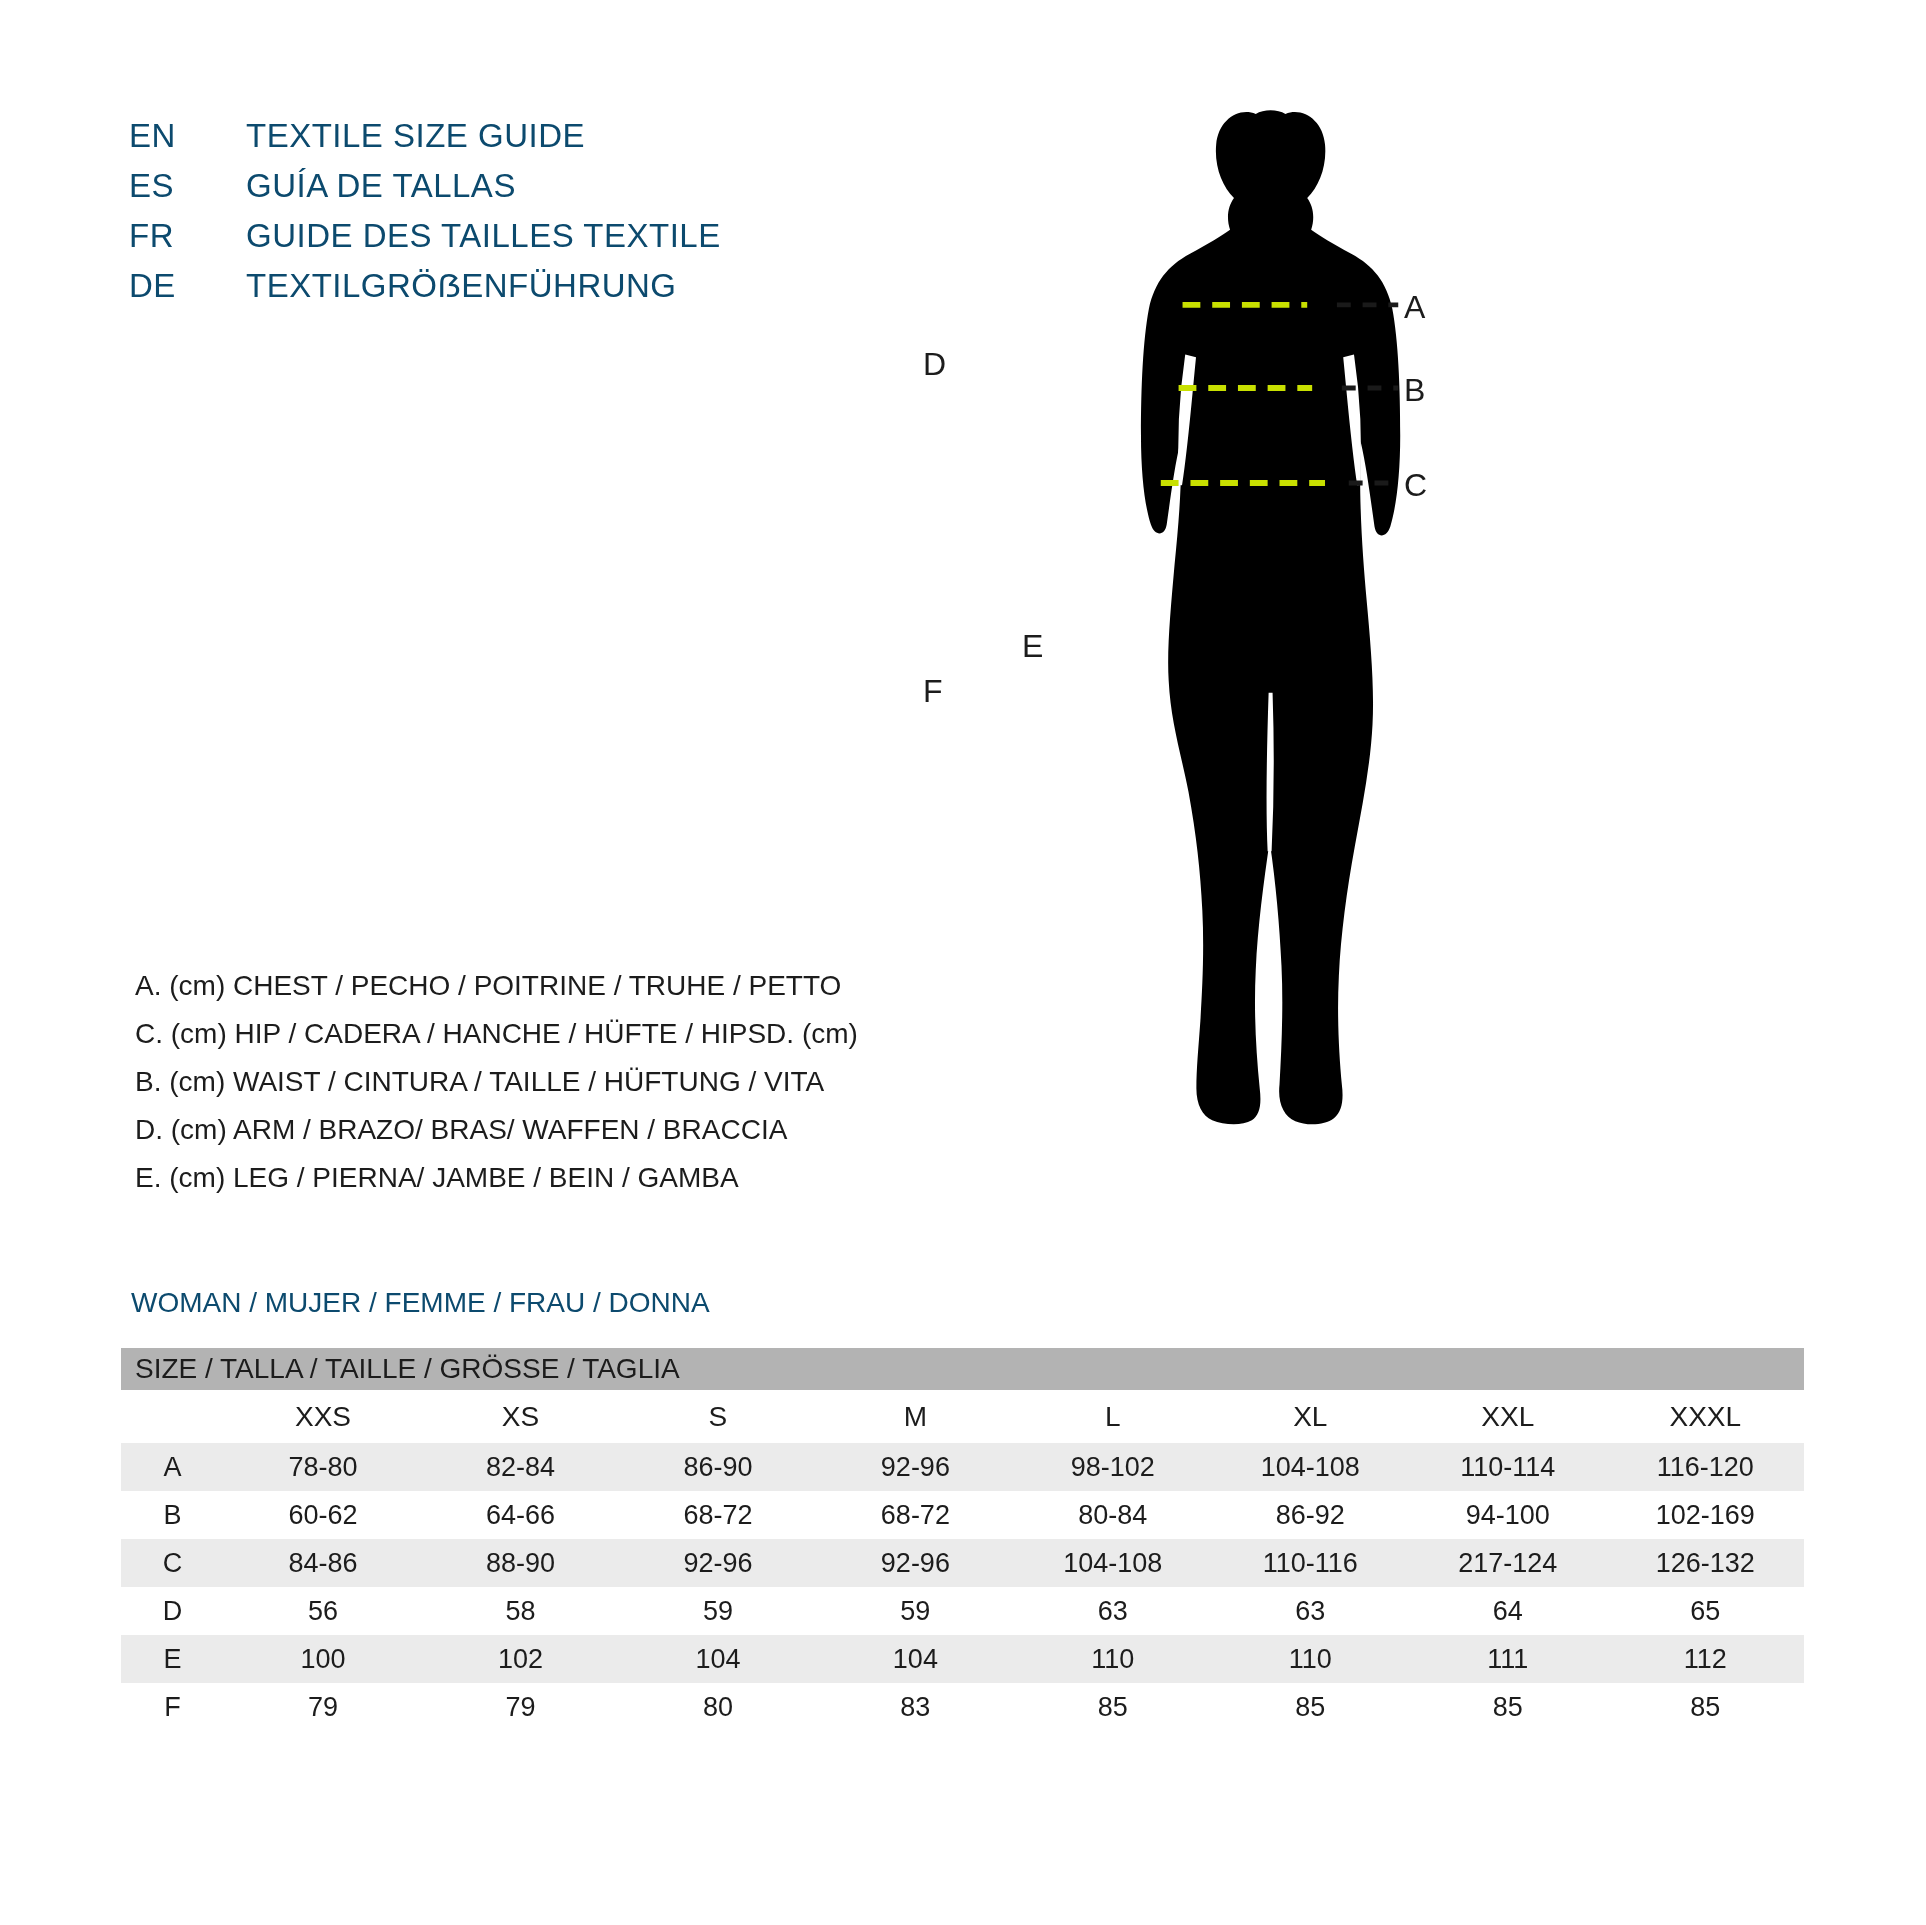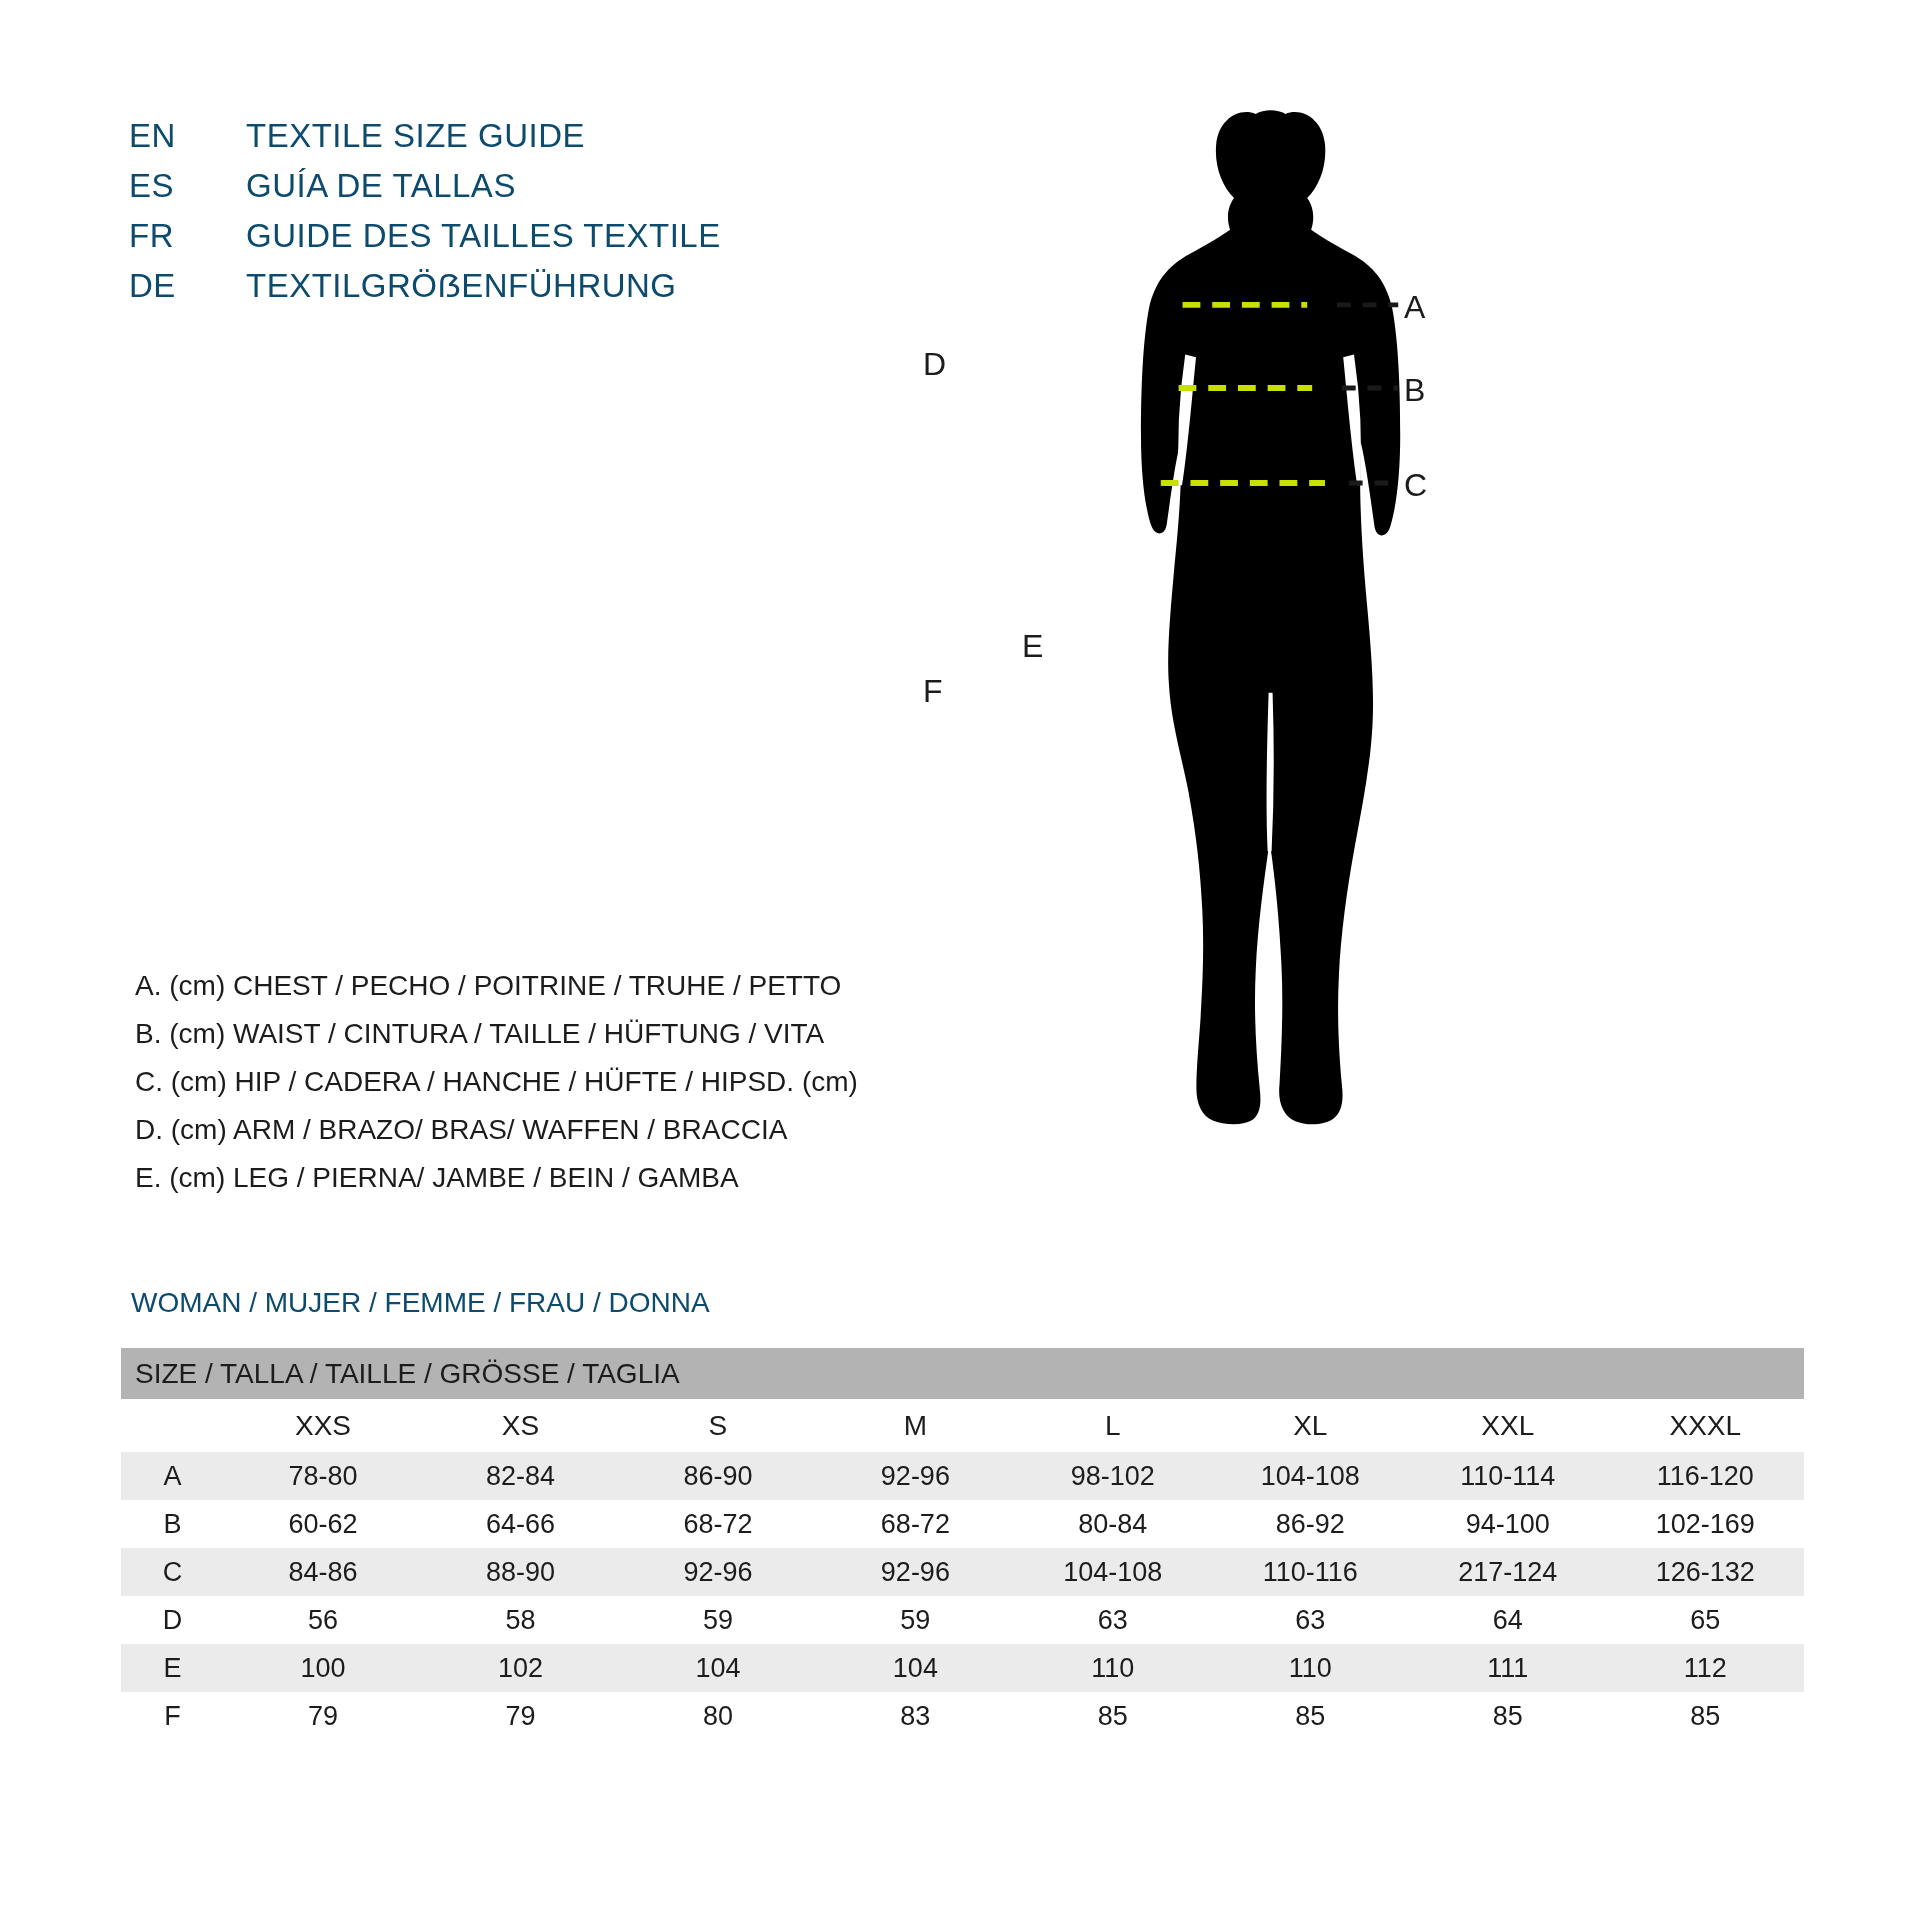--- a/index.html
+++ b/index.html
@@ -80,21 +80,21 @@
     padding: 0;
     height: 48px;
     font-weight: normal;
     text-align: center;
     vertical-align: middle;
   }
   tr.header-row td {
     background: #b3b3b3;
     text-align: left;
     padding-left: 14px;
-    height: 51px;
+    height: 42px;
     font-size: 28px;
     color: #1c1c1c;
   }
   tr.cols-row td {
     background: #ffffff;
     height: 53px;
     font-size: 28px;
   }
   tr.band td {
     background: #ebebeb;
@@ -148,22 +148,22 @@
     <span class="title-text">GUIDE DES TAILLES TEXTILE</span>
   </div>
   <div class="title-row">
     <span class="title-lang">DE</span>
     <span class="title-text">TEXTILGRÖẞENFÜHRUNG</span>
   </div>
 </div>
 
 <div id="legend-block">
   <div class="legend-row">A. (cm) CHEST / PECHO / POITRINE / TRUHE / PETTO</div>
+  <div class="legend-row">C. (cm) HIP / CADERA / HANCHE / HÜFTE / HIPSD. (cm)</div>
   <div class="legend-row">B. (cm) WAIST / CINTURA / TAILLE / HÜFTUNG / VITA</div>
-  <div class="legend-row">C. (cm) HIP / CADERA / HANCHE / HÜFTE / HIPSD. (cm)</div>
   <div class="legend-row">D. (cm) ARM / BRAZO/ BRAS/ WAFFEN / BRACCIA</div>
   <div class="legend-row">E. (cm) LEG / PIERNA/ JAMBE / BEIN / GAMBA</div>
 </div>
 
 <div id="gender-heading">WOMAN / MUJER / FEMME / FRAU / DONNA</div>
 
 <div id="figure-area">
   <svg id="figure-svg" width="752" height="1218" viewBox="0 0 760 1230" xmlns="http://www.w3.org/2000/svg">
 
     <g fill="#000000">

